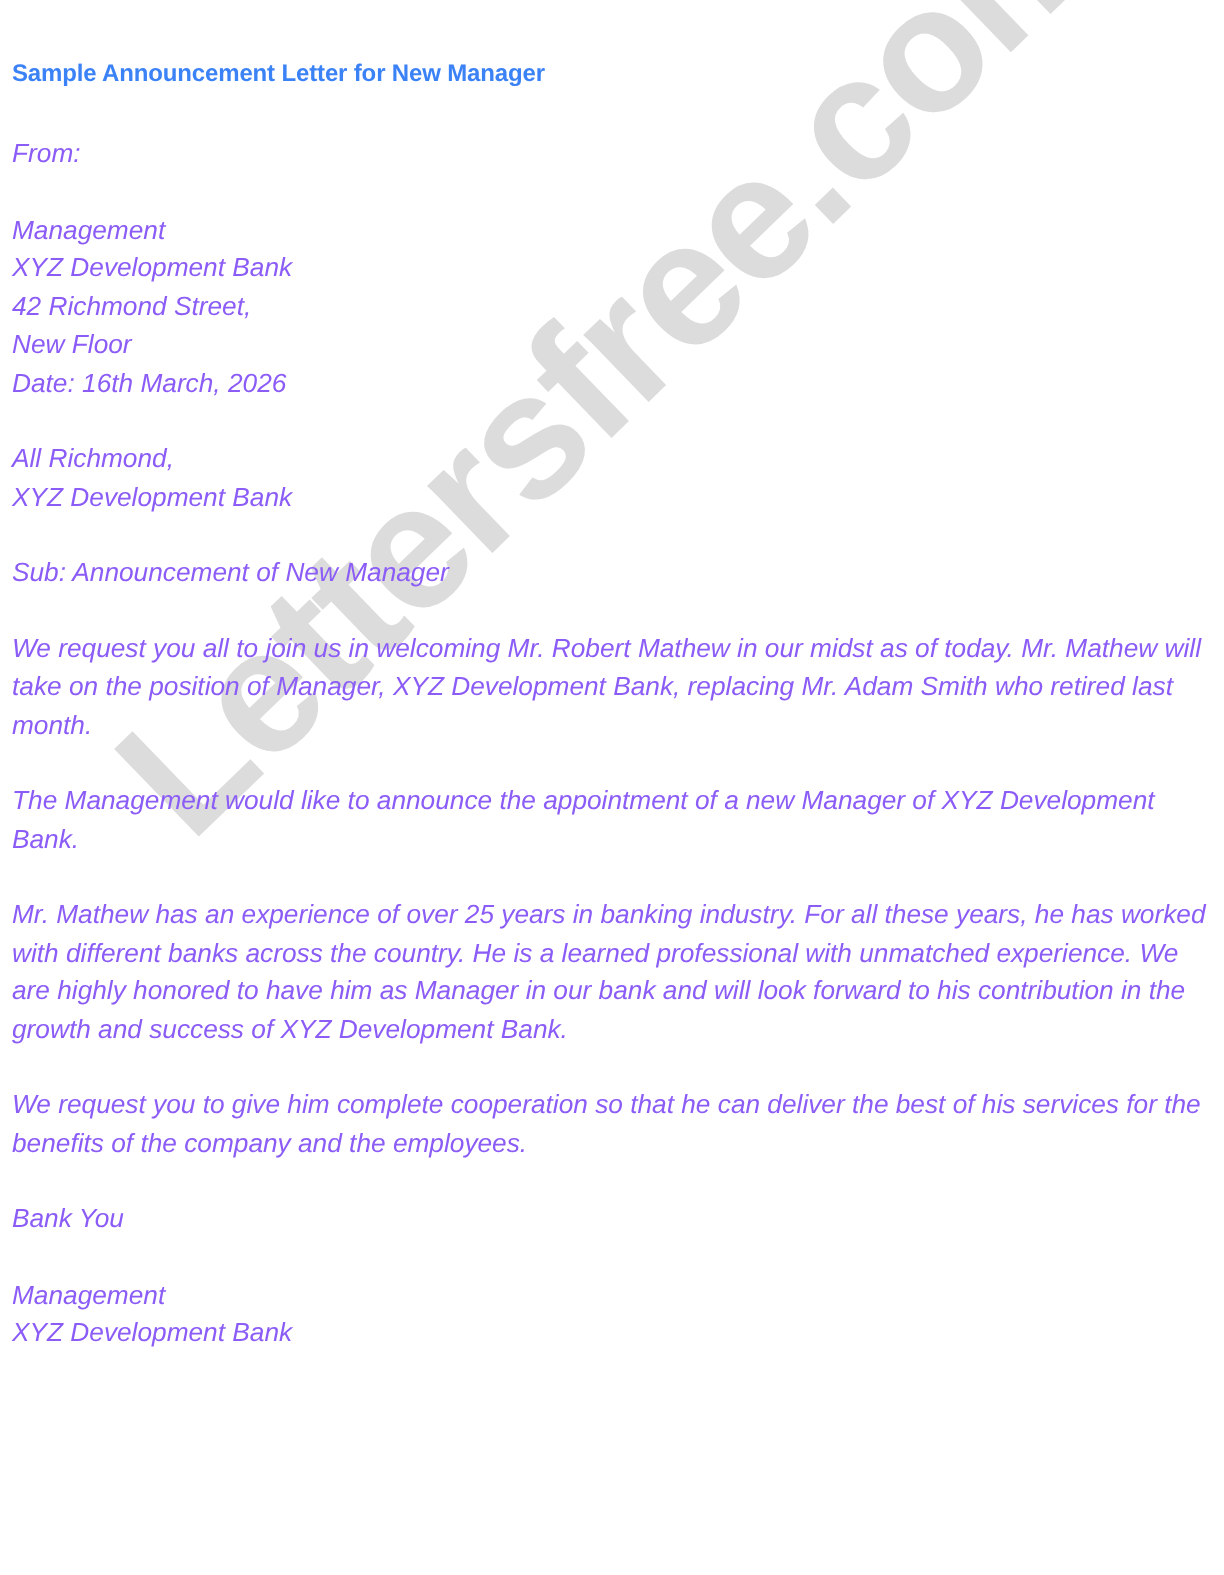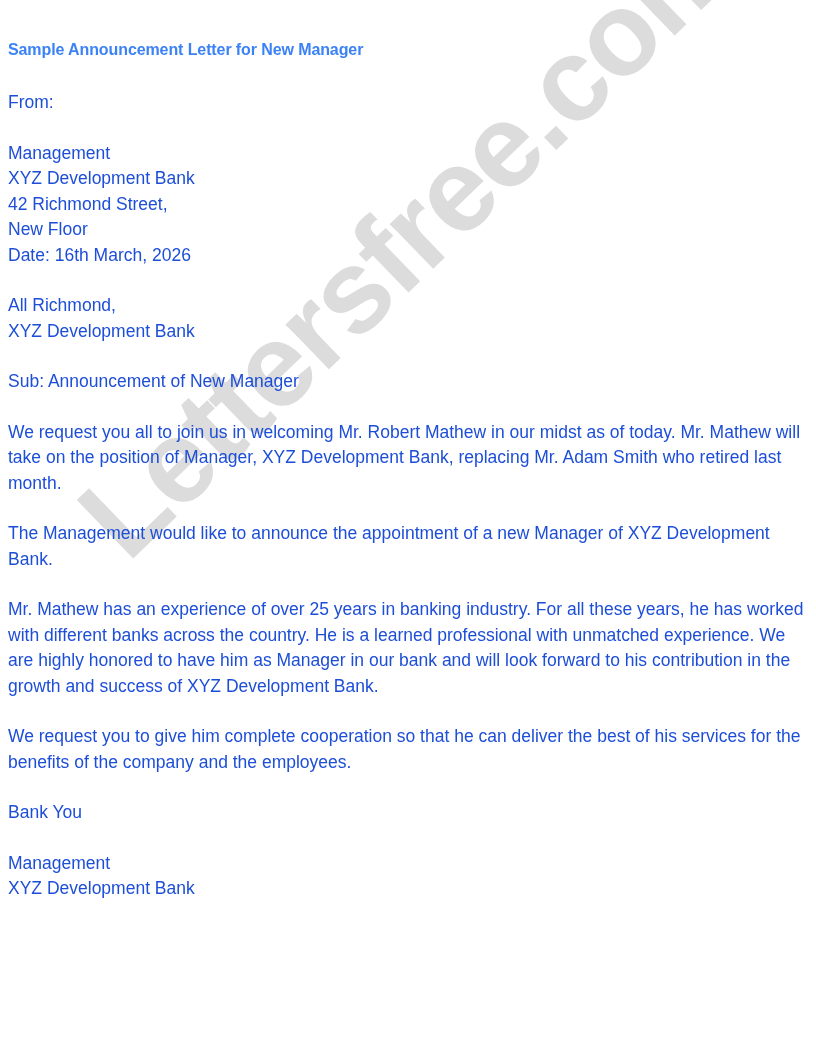--- a/index.html
+++ b/index.html
@@ -58,23 +58,24 @@
     font-weight: 700;
     color: #3b82f6;
     line-height: 1.25;
     letter-spacing: -0.1px;
     margin: 16px 0 30px 0;
   }
 
   .block {
     font-size: 17.5px;
     line-height: 25.5px;
-    color: #1d4ed8;
+    color: #8b5cf6;
     margin: 0 0 25px 0;
     max-width: 800px;
+    font-style: italic;
   }
   .block:last-child {
     margin-bottom: 0;
   }
   .line {
     display: block;
     white-space: pre-wrap;
   }
   .para {
     text-align: left;

